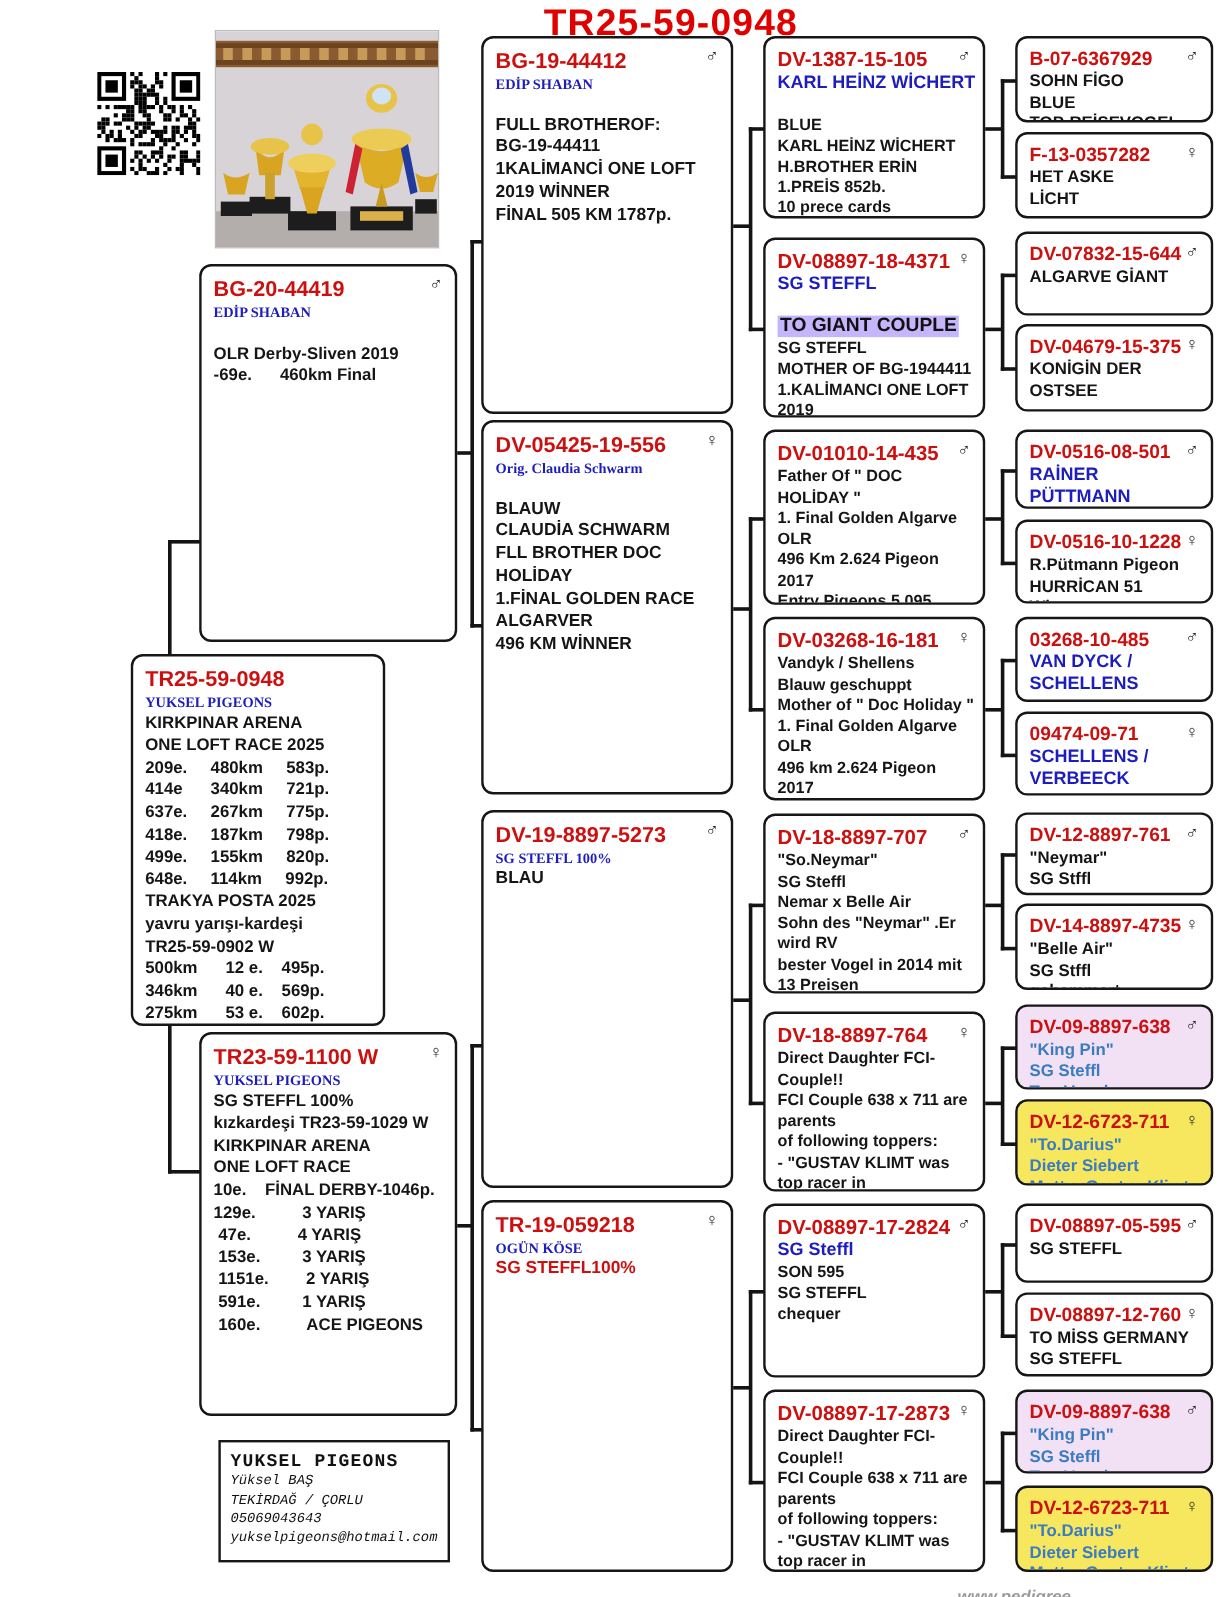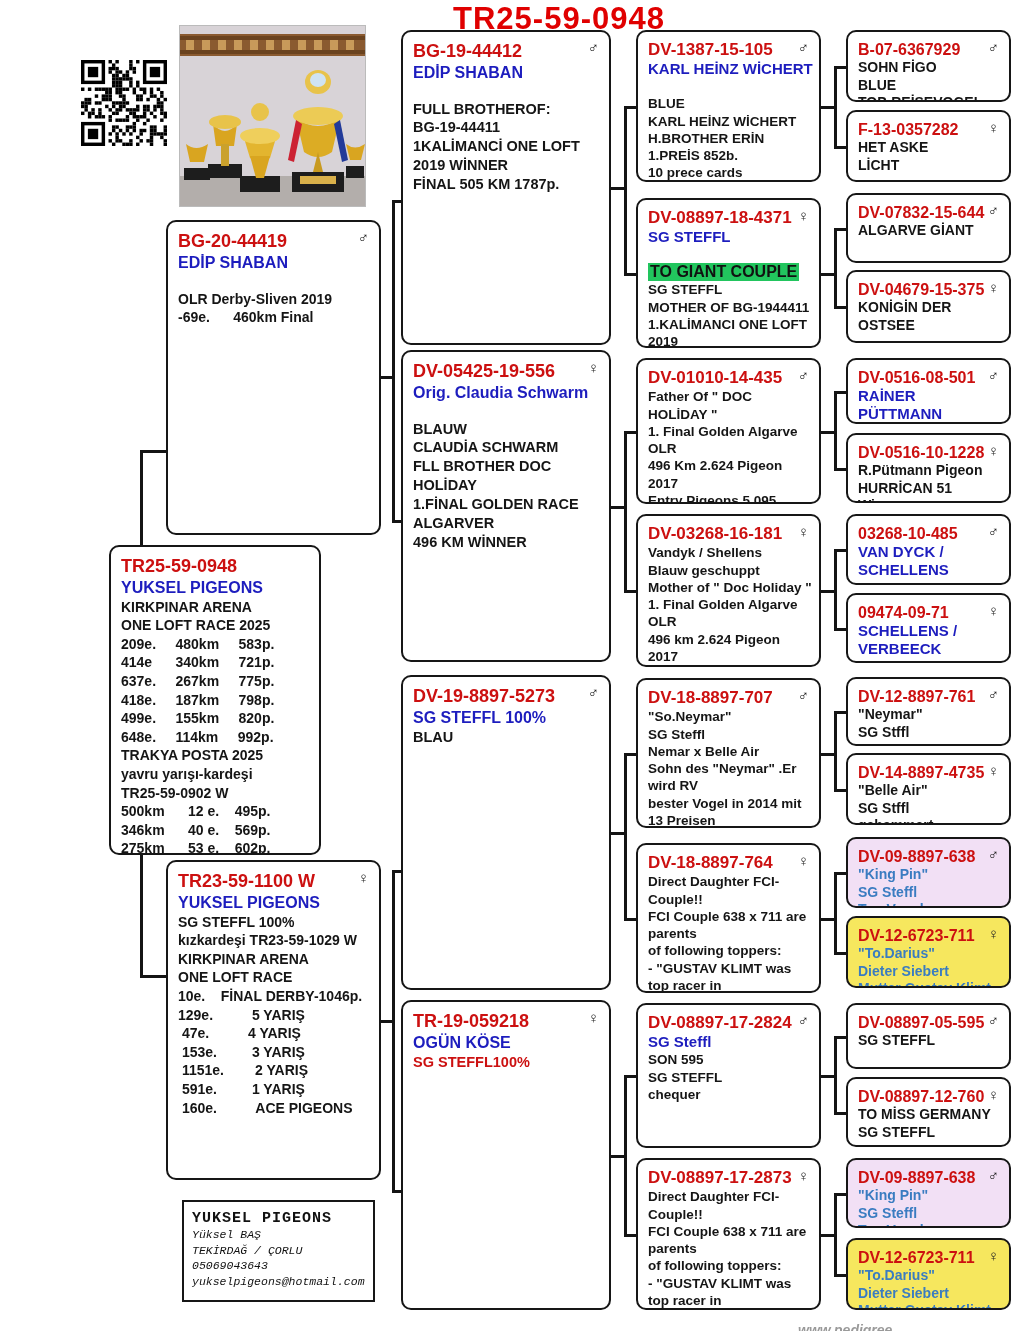--- a/index.html
+++ b/index.html
@@ -8,25 +8,25 @@
   .title{position:absolute;left:0;top:1px;width:1026px;text-align:center;
          font-size:31px;font-weight:bold;color:#e00000;letter-spacing:1px;}
   .seg{position:absolute;background:#141414;}
   .pbox{position:absolute;background:#fff;border:2px solid #161616;border-radius:10px;
         overflow:hidden;padding:8px 6px 4px 10px;box-sizing:border-box;}
   .ring{font-weight:bold;color:#cc1010;}
   .pname{font-weight:bold;color:#1d1dbe;}
   .pline{font-weight:bold;color:#151515;white-space:pre;}
   .sex{position:absolute;top:7px;right:10px;font-size:15px;color:#222;font-weight:normal;}
   .gap{height:17px;}
-  .hl{display:inline-block;font-weight:bold;color:#111;background:#22c55e;padding:0 2px;}
+  .hl{display:inline-block;font-weight:bold;color:#111;background:#c4b5fd;padding:0 2px;}
   .g1 .ring,.g2 .ring,.g3 .ring{font-size:18px;line-height:1.25;}
   .g4 .ring{font-size:17px;line-height:1.2;}
   .g5 .ring{font-size:16px;line-height:1.2;}
-  .g1 .pname,.g2 .pname,.g3 .pname{font-size:16px;line-height:1.25;}
+  .g1 .pname,.g2 .pname,.g3 .pname{font-size:12px;line-height:1.25;font-family:Liberation Serif, serif;}
   .g4 .pname,.g5 .pname{font-size:15px;line-height:1.2;}
   .g1 .pline{font-size:14px;line-height:1.33;}
   .g2 .pline{font-size:14px;line-height:1.33;}
   .g3 .pline{font-size:14.5px;line-height:1.3;}
   .g4 .pline{font-size:13.5px;line-height:1.28;}
   .g5 .pline{font-size:14px;line-height:1.25;}
   .contact{position:absolute;left:136px;top:1200px;width:193px;height:102px;
            border:2px solid #161616;background:#fff;padding:8px 6px 4px 8px;box-sizing:border-box;
            font-family:"Liberation Mono",monospace;color:#111;overflow:hidden;}
   .contact .c0{font-size:15px;font-weight:bold;letter-spacing:1px;}
@@ -400,21 +400,21 @@
       </div>
       <div class="pbox g2" style="left: 120px; top: 860px; width: 215px; height: 320px;">
         <span class="sex">♀</span>
         <div class="ring">TR23-59-1100 W</div>
         <div class="pname">YUKSEL PIGEONS</div>
         <div class="pline">SG STEFFL 100%</div>
         <div class="pline">kızkardeşi TR23-59-1029 W</div>
         <div class="pline">KIRKPINAR ARENA</div>
         <div class="pline">ONE LOFT RACE</div>
         <div class="pline">10e.    FİNAL DERBY-1046p.</div>
-        <div class="pline">129e.          5 YARIŞ</div>
+        <div class="pline">129e.          3 YARIŞ</div>
         <div class="pline"> 47e.          4 YARIŞ</div>
         <div class="pline"> 153e.         3 YARIŞ</div>
         <div class="pline"> 1151e.        2 YARIŞ</div>
         <div class="pline"> 591e.         1 YARIŞ</div>
         <div class="pline"> 160e.          ACE PIGEONS</div>
       </div>
       <div class="pbox g3" style="left: 355px; top: 30px; width: 210px; height: 315px;">
         <span class="sex">♂</span>
         <div class="ring">BG-19-44412</div>
         <div class="pname">EDİP SHABAN</div>

